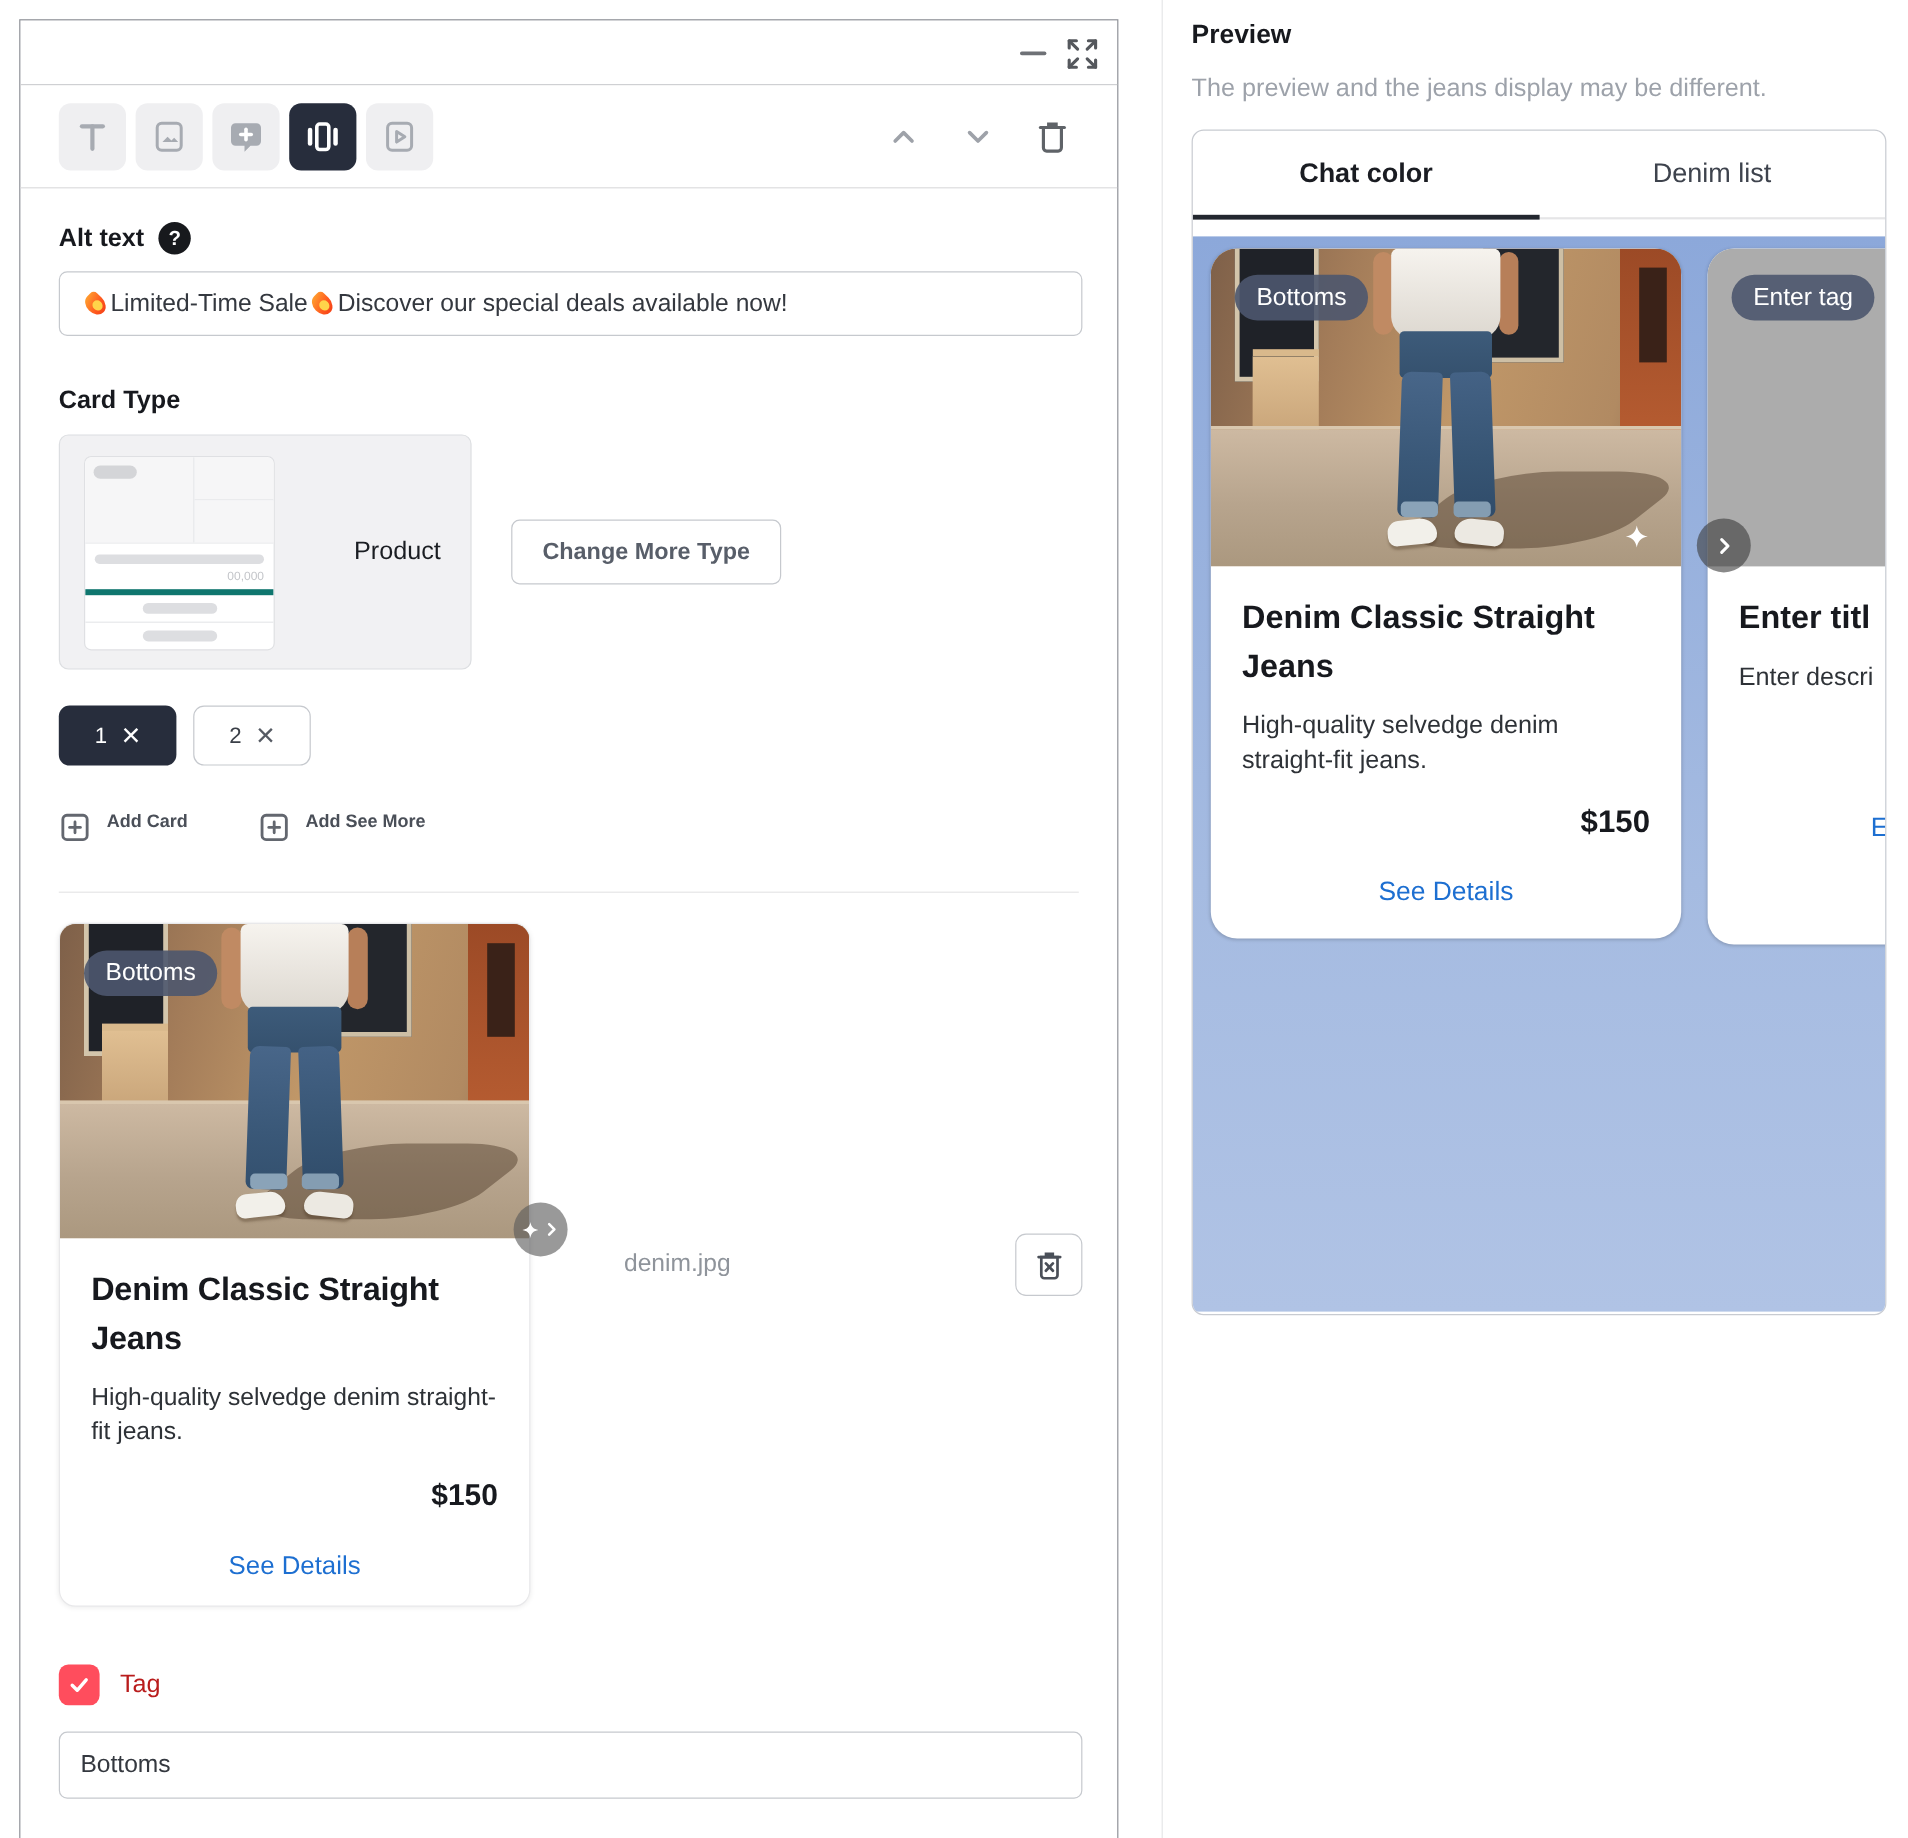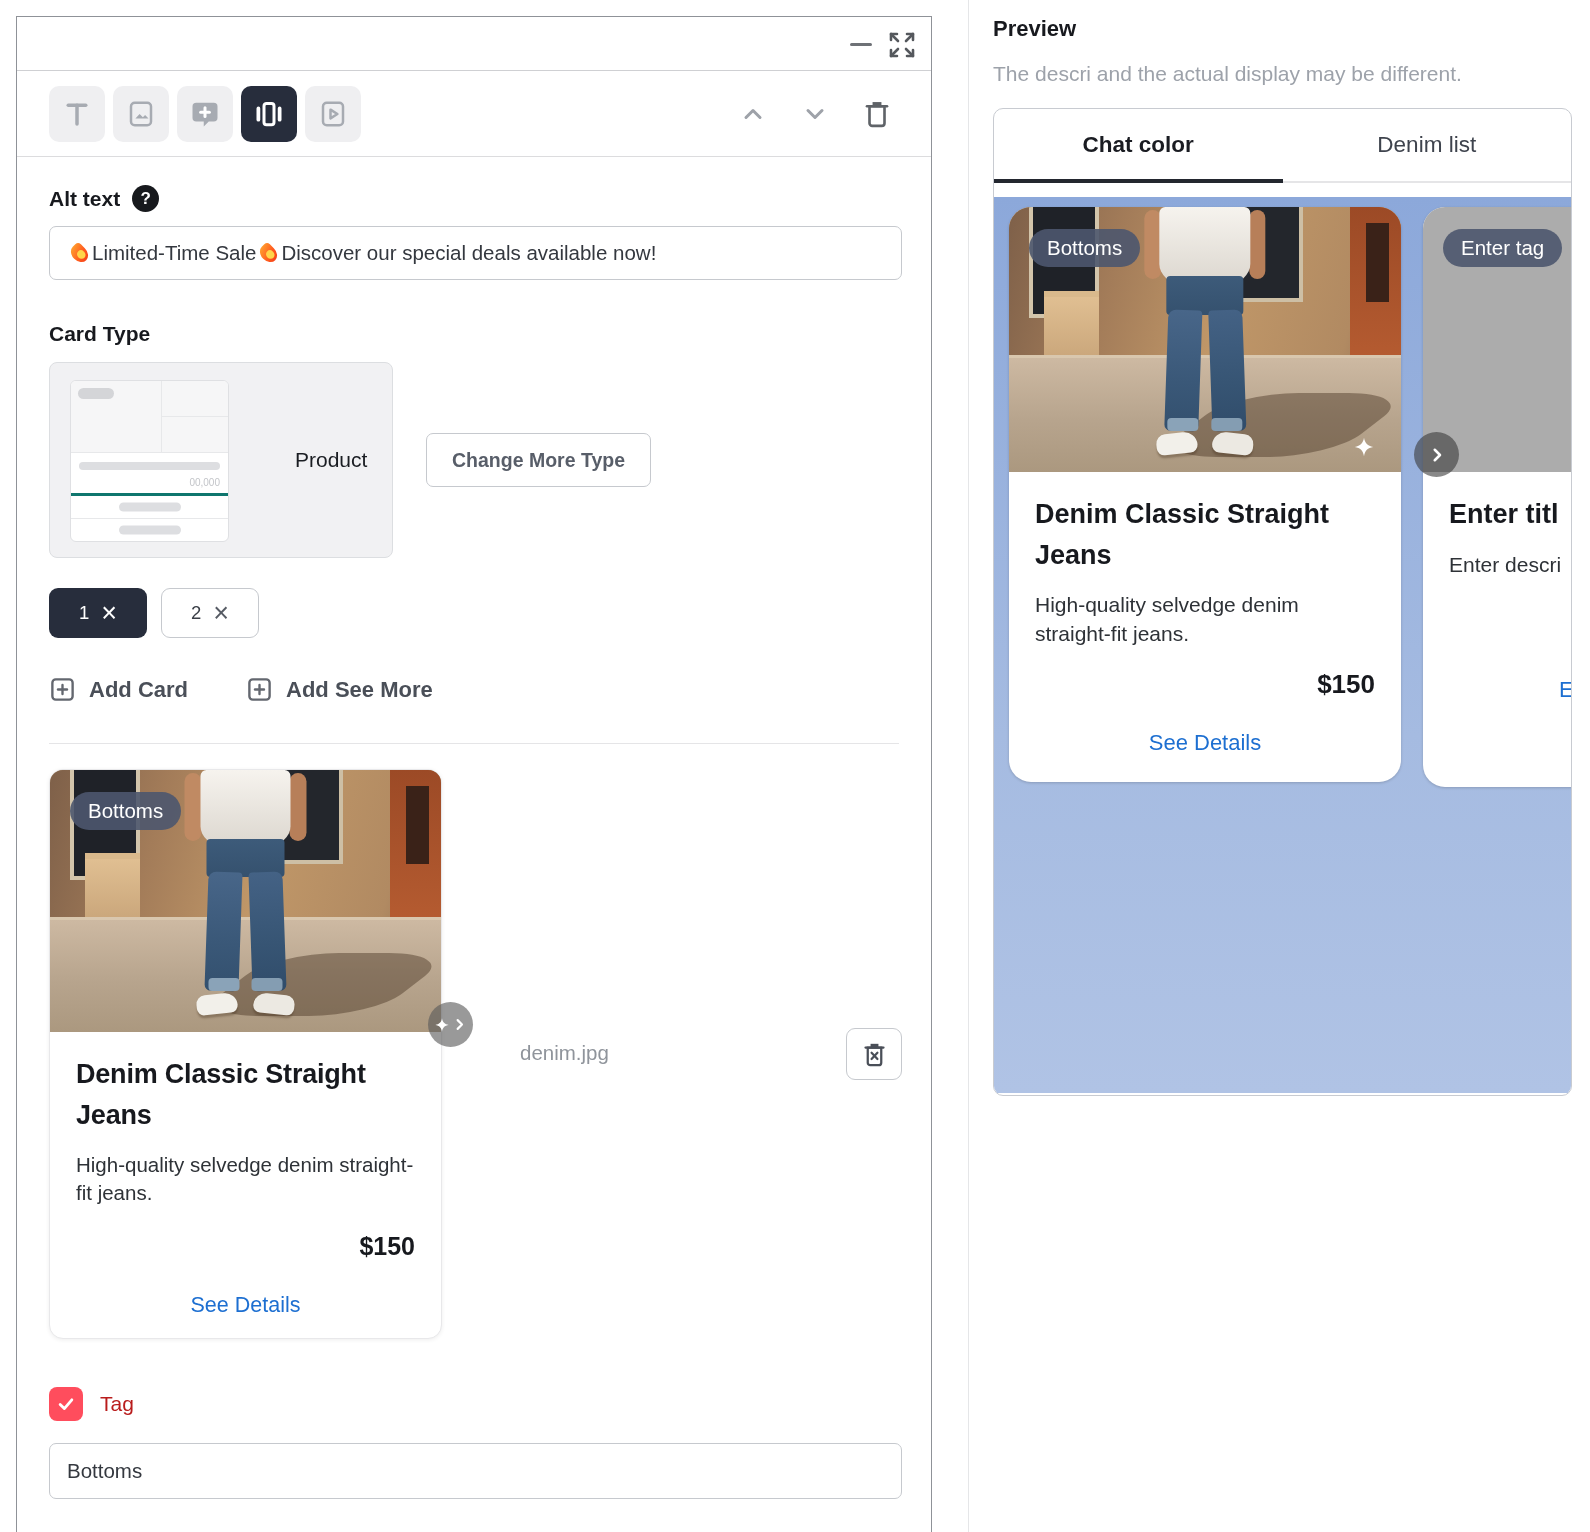--- a/index.html
+++ b/index.html
@@ -50,21 +50,21 @@
     border-radius:8px; position:relative; cursor:pointer; }
   .mini-card { position:absolute; left:20px; top:17px; width:159px; height:162px;
     background:#fff; border:1px solid #dfe0e3; border-radius:6px; overflow:hidden; }
   .mini-top { height:45%; display:flex; border-bottom:1px solid #e7e8ea; }
   .mini-img-l { width:58%; background:#f6f6f7; border-right:1px solid #e7e8ea; position:relative; }
   .mini-pill-sm { position:absolute; left:7px; top:7px; width:36px; height:11px;
     background:#d4d5d8; border-radius:6px; }
   .mini-img-r { width:42%; display:flex; flex-direction:column; }
   .mini-img-r > div { flex:1; background:#f6f6f7; }
   .mini-img-r > div:first-child { border-bottom:1px solid #e7e8ea; }
-  .mini-mid { height:27%; position:relative; border-bottom:3px solid #0f766e; }
+  .mini-mid { height:27%; position:relative; border-bottom:5px solid #0f766e; }
   .mini-bar { position:absolute; left:8px; top:9px; right:8px; height:8px;
     background:#dddee1; border-radius:4px; }
   .mini-price { position:absolute; right:8px; bottom:5px; font-size:10px; color:#c3c5c9; }
   .mini-row { height:14%; position:relative; border-bottom:1px solid #e7e8ea; }
   .mini-row:last-child { border-bottom:none; }
   .mini-pill-c { position:absolute; left:50%; top:50%; transform:translate(-50%,-50%);
     width:62px; height:9px; background:#dddee1; border-radius:5px; }
   .cardtype-name { position:absolute; left:245px; top:50%; transform:translateY(-50%);
     font-size:21px; color:#1a1d22; }
   .change-type-btn { margin-left:33px; height:54px; padding:0 25px; background:#fff;
@@ -74,22 +74,22 @@
   .card-tabs { margin-top:30px; display:flex; gap:14px; }
   .card-tab { height:50px; min-width:98px; padding:0 18px; border-radius:9px; display:flex;
     align-items:center; justify-content:center; gap:12px; font-size:18.5px; cursor:pointer; }
   .card-tab.active { background:#272d3c; color:#fff; }
   .card-tab.inactive { background:#fff; border:1px solid #c6c9ce; color:#3a3f47; }
   .tab-close { font-size:27px; line-height:1; font-weight:400; cursor:pointer; }
   .card-tab.active .tab-close { color:#fff; }
   .card-tab.inactive .tab-close { color:#565b64; }
 
   .add-row { margin-top:38px; display:flex; align-items:center; gap:58px; }
-  .add-btn { display:flex; align-items:flex-end; gap:13px; background:none; border:none;
-    font-size:22px; font-weight:bold; color:#4a4f58; cursor:pointer; font-family:inherit; }
+  .add-btn { display:flex; align-items:flex-start; gap:13px; background:none; border:none;
+    font-size:15px; font-weight:bold; color:#4a4f58; cursor:pointer; font-family:inherit; }
 
   .hr { margin-top:40px; height:1px; background:#e5e5e7; }
 
   .card-row { position:relative; margin-top:25px; height:570px; }
   .product-card { position:absolute; left:0; top:0; width:393px; height:570px;
     border:1px solid #e8e8ea; border-radius:14px; background:#fff; overflow:hidden;
     box-shadow:0 1px 4px rgba(0,0,0,.07); }
   .pc-imgwrap { position:relative; height:262px; overflow:hidden; }
   .tag-pill { position:absolute; left:20px; top:22px; height:38px; padding:0 18px;
     background:rgba(77,86,110,.9); border-radius:20px; color:#fff; font-size:20.5px;
@@ -409,21 +409,21 @@
         <span class="tag-text">Tag</span>
       </div>
     </div>
 
     <input class="text-input bottoms-input" readonly="" value="Bottoms" style="">
   </div>
 </div>
 
 <div class="panel-divider"></div>
 <div class="preview-title">Preview</div>
-<div class="preview-sub">The descri and the actual display may be different.</div>
+<div class="preview-sub">The preview and the jeans display may be different.</div>
 
 <div class="preview-box">
   <div class="pv-tabs">
     <div class="pv-tab active">Chat color</div>
     <div class="pv-tab">Denim list</div>
   </div>
   <div class="pv-gap"></div>
   <div class="pv-blue">
 
     <div class="pv-card pv-card1">

